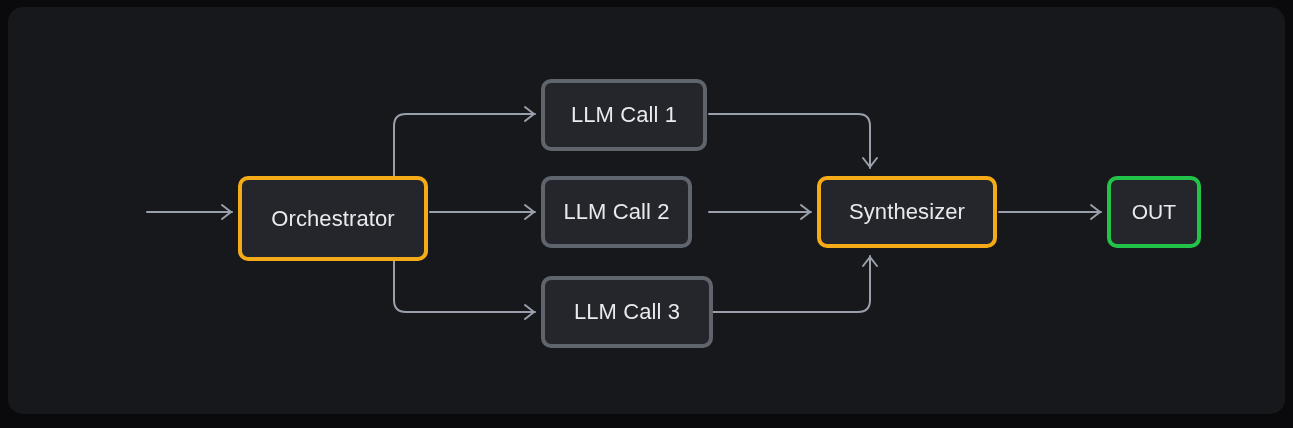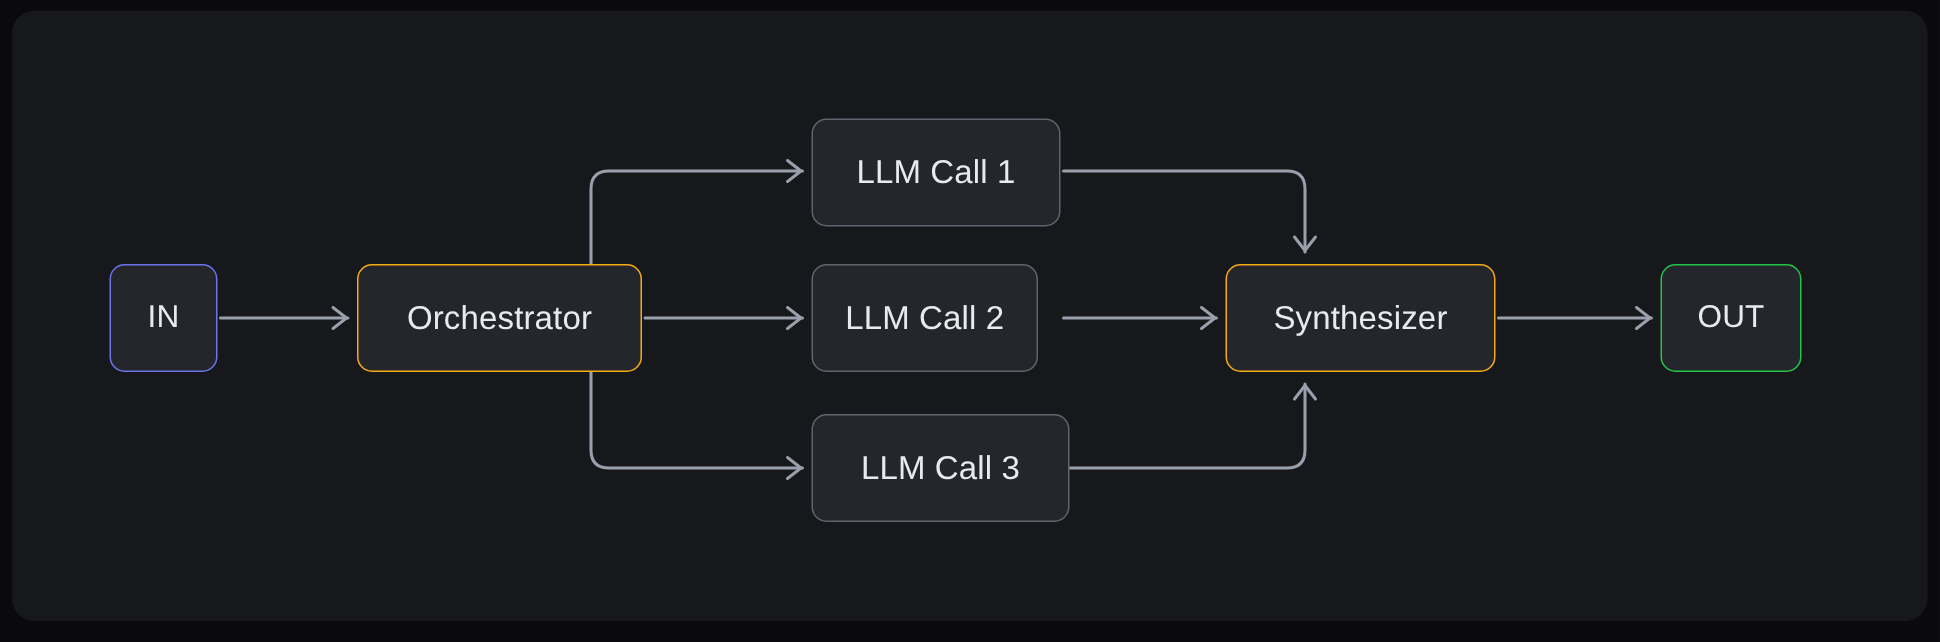--- a/index.html
+++ b/index.html
@@ -33,41 +33,41 @@
     left: 0;
     top: 0;
     width: 1293px;
     height: 428px;
     pointer-events: none;
   }
   .node {
     position: absolute;
     box-sizing: border-box;
     background: #24262b;
-    border: 1px solid #6d28d9;
+    border: 4px solid #6d28d9;
     border-radius: 10px;
     display: flex;
     align-items: center;
     justify-content: center;
     color: #e8eaed;
     font-size: 22px;
     letter-spacing: 0.1px;
     white-space: nowrap;
   }
   .node.terminal {
     font-size: 21px;
   }
   .node.accent-blue  { border-color: #6b74e8; }
   .node.accent-green { border-color: #22c348; }
   .node.accent-amber { border-color: #f5ab17; }
   .node.accent-gray  { border-color: #5f646d; }
 
   
   #node-in           { left: 73px;   top: 176px; width: 72px;  height: 72px; }
-  #node-orchestrator { left: 238px;  top: 176px; width: 190px; height: 72px; }
+  #node-orchestrator { left: 238px;  top: 176px; width: 190px; height: 85px; }
   #node-llm-call-1   { left: 541px;  top: 79px;  width: 166px; height: 72px; }
   #node-llm-call-2   { left: 541px;  top: 176px; width: 151px; height: 72px; }
   #node-llm-call-3   { left: 541px;  top: 276px; width: 172px; height: 72px; }
   #node-synthesizer  { left: 817px;  top: 176px; width: 180px; height: 72px; }
   #node-out          { left: 1107px; top: 176px; width: 94px;  height: 72px; }
 </style>
 </head>
 <body>
 
 <div id="canvas">
@@ -113,23 +113,20 @@
       </g>
 
       <g>
         <path d="M999,212 L1101,212"></path>
         <path d="M1091,205 L1100,212 L1091,219"></path>
       </g>
 
     </g>
   </svg>
 
-  <div class="node terminal accent-blue" id="node-in">
-    <span>IN</span>
-  </div>
 
   <div class="node accent-amber" id="node-orchestrator">
     <span>Orchestrator</span>
   </div>
 
   <div class="node accent-gray" id="node-llm-call-1">
     <span>LLM Call 1</span>
   </div>
 
   <div class="node accent-gray" id="node-llm-call-2">

